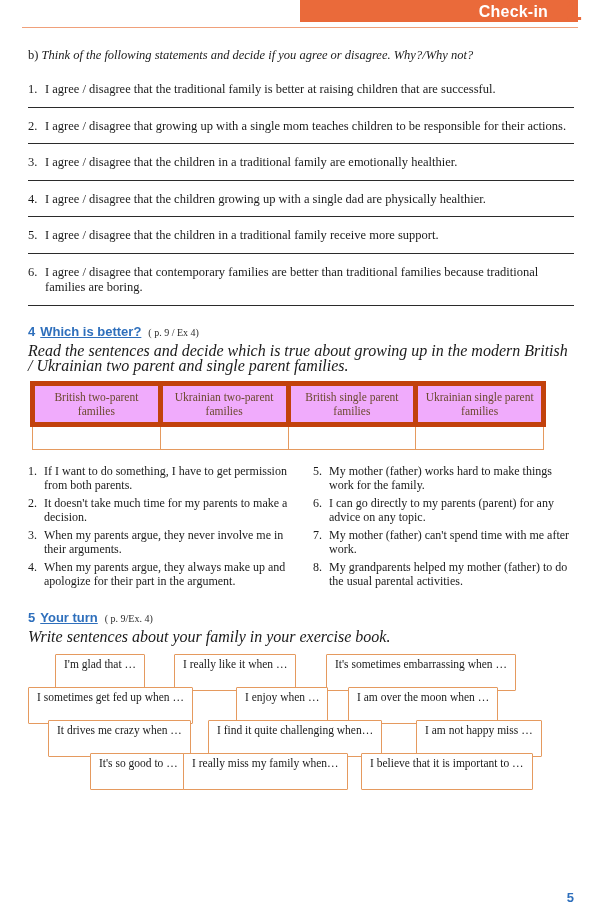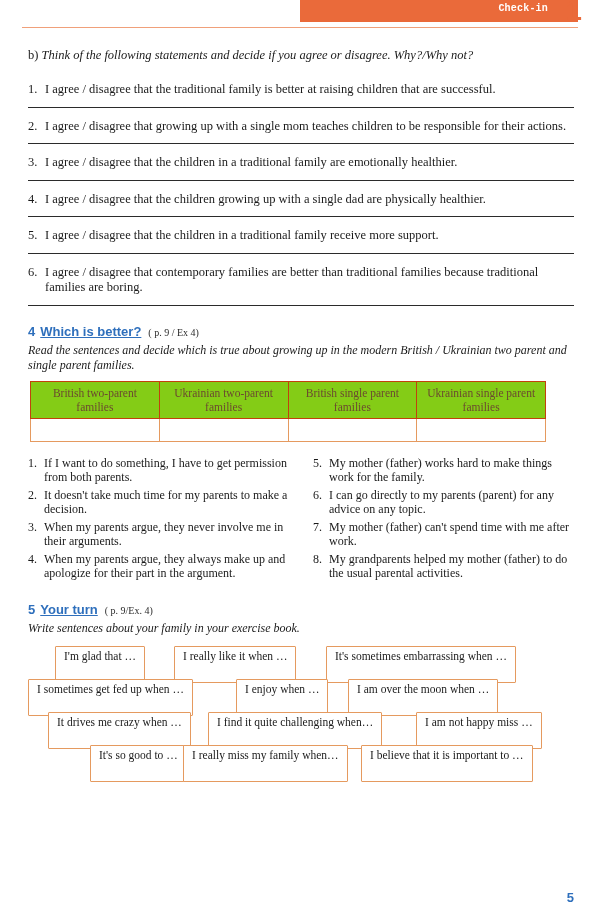--- a/index.html
+++ b/index.html
@@ -28,23 +28,23 @@
     left: 300px;
     right: 22px;
     height: 22px;
     background: #ea6a3a;
   }
   .header-label {
     position: absolute;
     top: 3px;
     right: 52px;
     color: #ffffff;
-    font-family: Liberation Mono, monospace;
-    font-weight: bold;
-    font-size: 10px;
+    font-family: Liberation Sans, sans-serif;
+    font-weight: bold;
+    font-size: 16px;
     letter-spacing: 0.2px;
   }
   .header-number {
     position: absolute;
     top: -5px;
     right: 18px;
     color: #ea6a3a;
     font-family: "Liberation Sans", sans-serif;
     font-weight: bold;
     font-size: 30px;
@@ -118,36 +118,36 @@
     font-size: 13px;
     margin-right: 7px;
     text-decoration: underline;
   }
   .section-ref {
     color: #2b2b2b;
     font-size: 10px;
     font-family: "Liberation Serif", serif;
   }
   .section-instr {
-    font-size: 12px;
+    font-size: 16px;
     font-style: italic;
     line-height: 15px;
     margin-bottom: 8px;
   }
 
   
   table.compare {
     border-collapse: collapse;
     width: 516px;
     margin-left: 2px;
     margin-bottom: 14px;
   }
   table.compare th {
-    border: 1px solid #c2410c;
-    background: #84cc16;
+    border: 5px solid #c2410c;
+    background: #f0abfc;
     color: #6b4a2f;
     font-family: "Liberation Serif", serif;
     font-weight: normal;
     font-size: 11.5px;
     line-height: 14px;
     padding: 4px 2px;
     text-align: center;
     width: 25%;
   }
   table.compare td {

